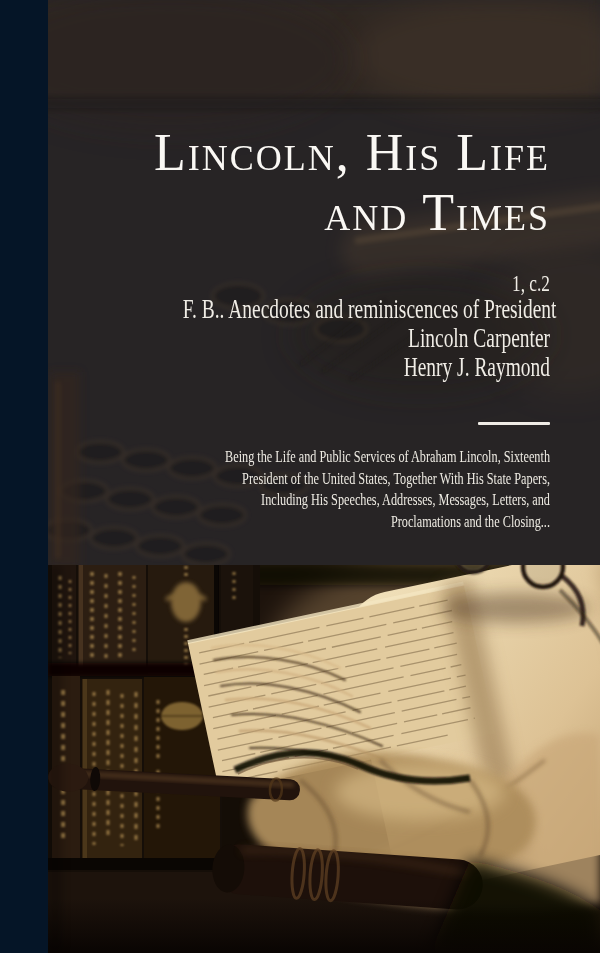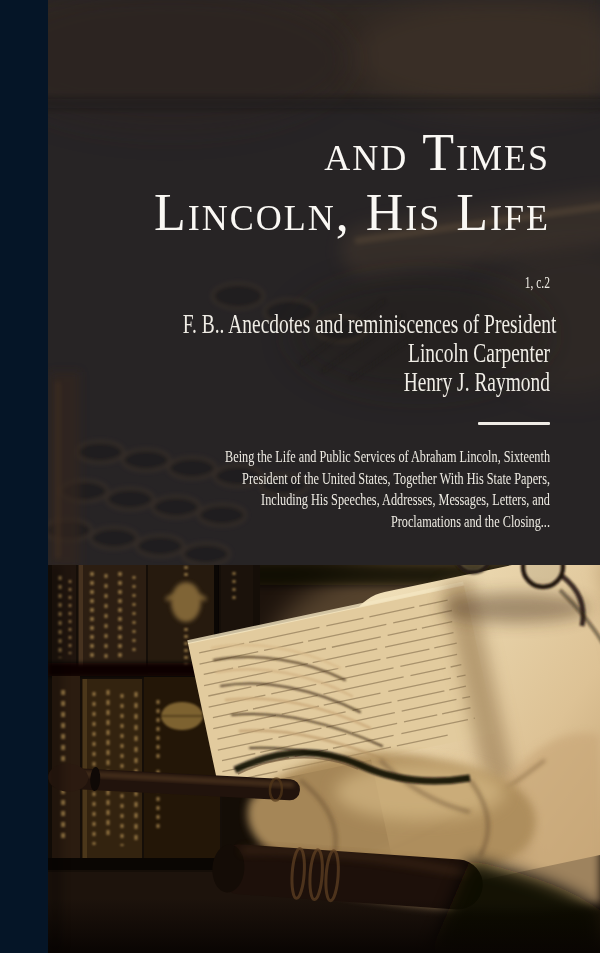--- a/index.html
+++ b/index.html
@@ -17,24 +17,24 @@
   .text-layer .line{display:block;white-space:nowrap;text-align:right;}
   .cond{transform:scaleX(.72);transform-origin:100% 50%;}
   .title{
     position:absolute;top:123px;right:50px;width:510px;margin:0;
     font-size:52px;line-height:60px;font-weight:400;
     font-variant:small-caps;letter-spacing:2px;color:#faf8f4;
     text-align:right;
   }
   .volume{
     position:absolute;top:271px;right:50px;width:400px;
-    font-size:16px;line-height:24px;color:#efece5;
+    font-size:24px;line-height:24px;color:#efece5;
   }
   .authors{
-    position:absolute;top:310px;right:50px;width:510px;
+    position:absolute;top:295px;right:50px;width:510px;
     font-size:27px;line-height:29px;color:#f0ede6;
   }
   .divider{
     position:absolute;top:422px;right:50px;width:72px;height:3px;
     background:#efece6;border-radius:1px;
   }
   .subtitle{
     position:absolute;top:446px;right:50px;width:510px;
     font-size:17px;line-height:21.5px;color:#eeebe3;
   }
@@ -261,22 +261,22 @@
 
       <rect x="0" y="898" width="600" height="55" fill="url(#gBot)"></rect>
       <rect x="48" y="565" width="14" height="388" fill="#000" opacity=".25" filter="url(#b4)"></rect>
     </g>
   </svg>
 
   <div class="spine"></div>
 
   <div class="text-layer">
     <h1 class="title">
+      <span class="line">Lincoln, His Life</span>
       <span class="line">and Times</span>
-      <span class="line">Lincoln, His Life</span>
     </h1>
 
     <div class="volume">
       <span class="line cond">1, c.2</span>
     </div>
 
     <div class="authors">
       <span class="line cond">F. B.. Anecdotes and reminiscences of President</span>
       <span class="line cond">Lincoln Carpenter</span>
       <span class="line cond">Henry J. Raymond</span>

